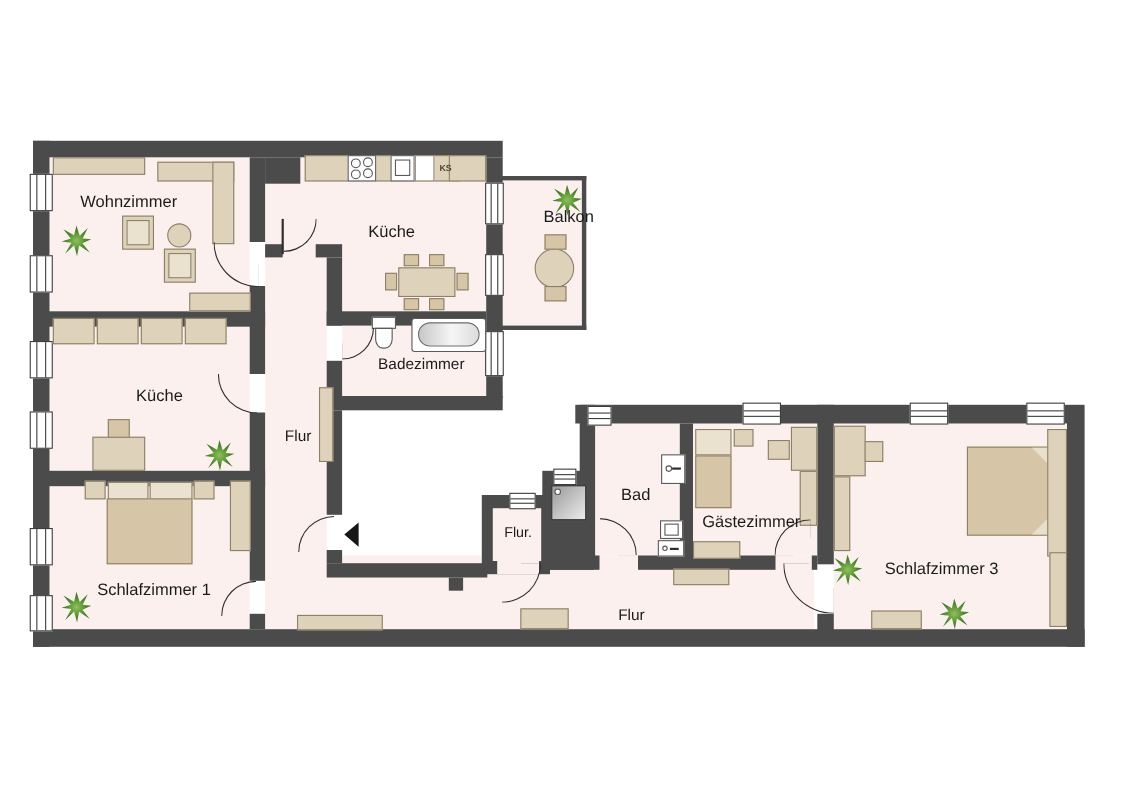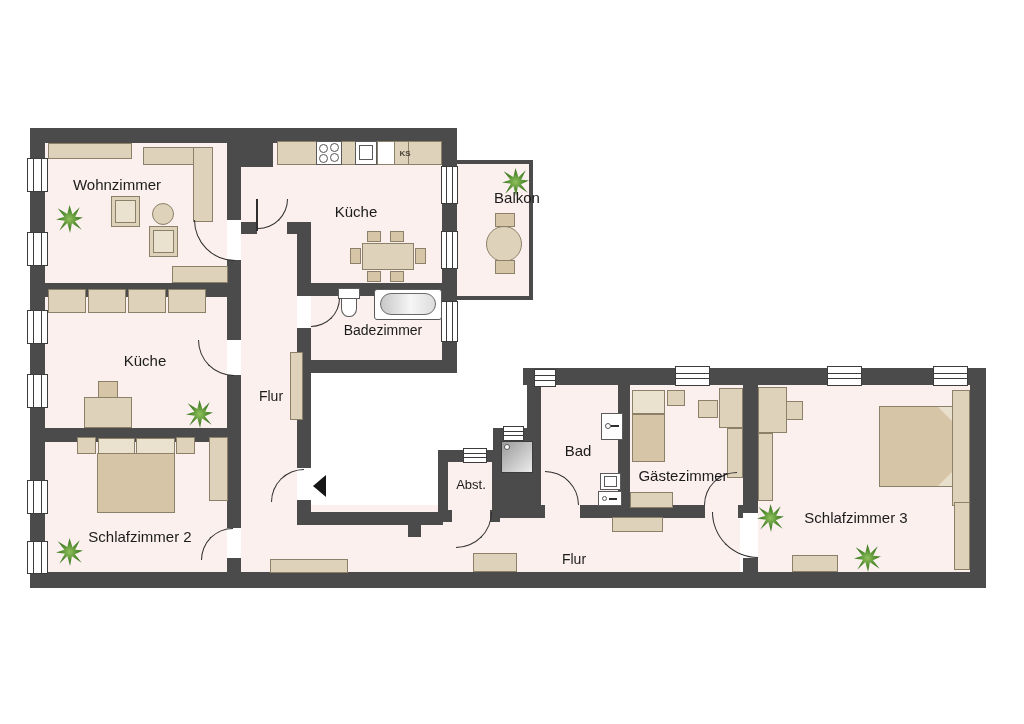--- a/index.html
+++ b/index.html
@@ -217,21 +217,21 @@
   <div class="plant" style="left:56px;top:538px"></div>
   <div class="plant" style="left:757px;top:504px"></div>
   <div class="plant" style="left:854px;top:544px"></div>
 
   <div class="lbl" style="left:117px;top:184px">Wohnzimmer</div>
   <div class="lbl" style="left:356px;top:211px">Küche</div>
   <div class="lbl" style="left:517px;top:197px">Balkon</div>
   <div class="lbl s14" style="left:383px;top:330px">Badezimmer</div>
   <div class="lbl" style="left:145px;top:360px">Küche</div>
   <div class="lbl s14" style="left:271px;top:396px">Flur</div>
-  <div class="lbl" style="left:140px;top:536px">Schlafzimmer 2</div>
-  <div class="lbl s13" style="left:471px;top:484px">Abst.</div>
+  <div class="lbl" style="left:140px;top:536px">Schlafzimmer 1</div>
+  <div class="lbl s13" style="left:471px;top:484px">Flur.</div>
   <div class="lbl" style="left:578px;top:450px">Bad</div>
   <div class="lbl" style="left:683px;top:475px">Gästezimmer</div>
   <div class="lbl s14" style="left:574px;top:559px">Flur</div>
   <div class="lbl" style="left:856px;top:517px">Schlafzimmer 3</div>
   <div class="ks" style="left:405px;top:153px">KS</div>
 
 </div>
 
 </body></html>

